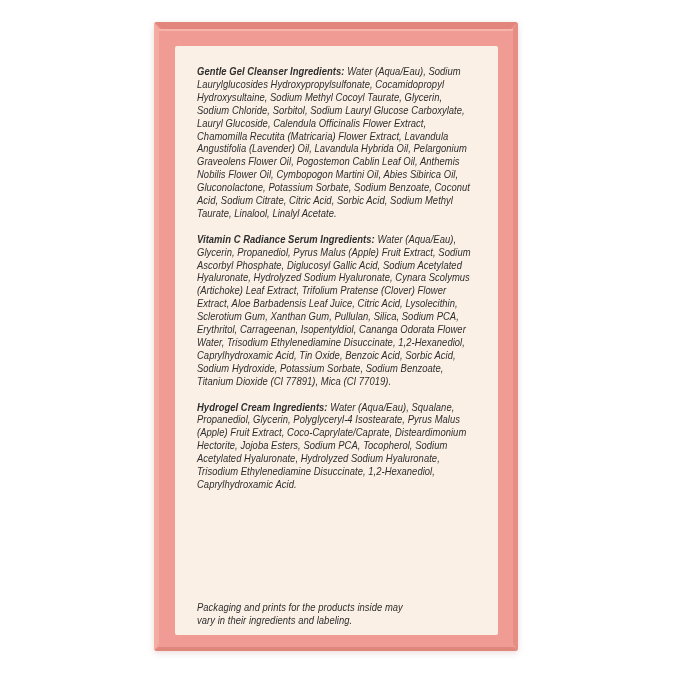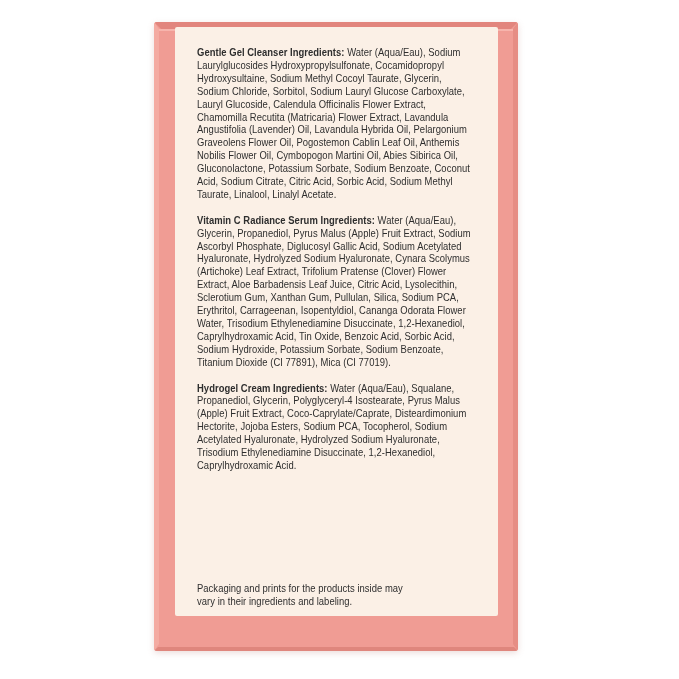--- a/index.html
+++ b/index.html
@@ -59,26 +59,27 @@
     left: 0; right: 0; bottom: 0; height: 4px;
     background: var(--frame-edge-bottom, #df867d);
     clip-path: polygon(4px 0, calc(100% - 4px) 0, 100% 100%, 0 100%);
     border-radius: 0 0 3px 3px;
   }
 
   
   .panel {
     position: absolute;
     left: 21px;
-    top: 5px;
+    top: 24px;
     width: 323px;
     height: 589px;
     background: var(--panel, #fbf0e6);
     border-radius: 2px;
     overflow: hidden;
+    font-style: italic;
   }
 
   .content {
     position: relative;
     padding: 19px 0 0 22px;
   }
 
   .para {
     width: 338px;                 
     transform: scaleX(0.82);      

